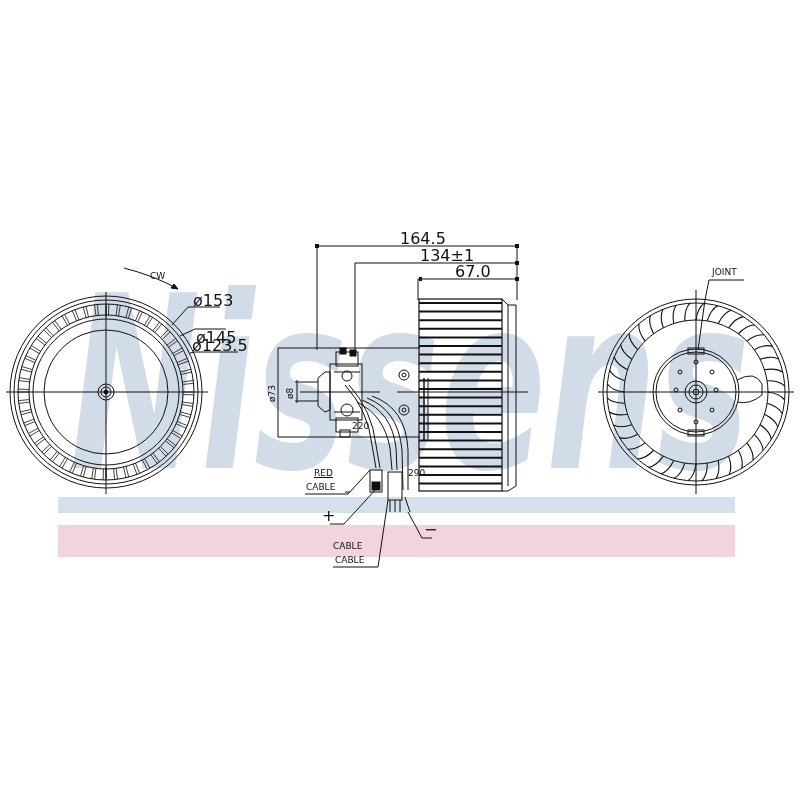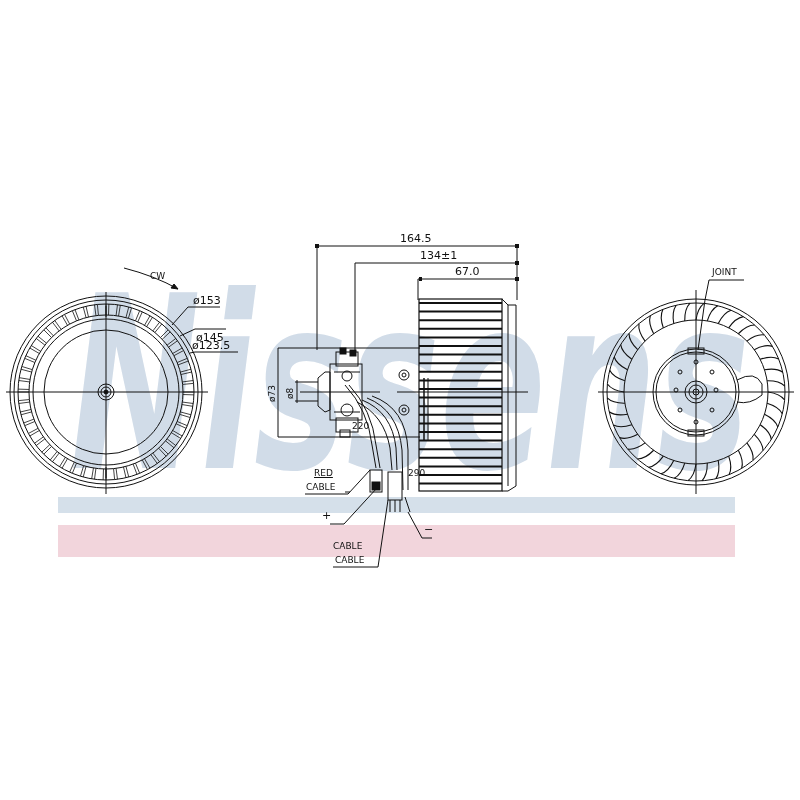--- a/index.html
+++ b/index.html
@@ -1,19 +1,19 @@
 <!DOCTYPE html>
 <html><head>
 <meta charset="utf-8">
 <style>
   html, body { margin:0; padding:0; background:#ffffff; }
   body { width:800px; height:800px; position:relative; overflow:hidden; font-family:"Liberation Sans", sans-serif; }
   .canvas { position:absolute; left:0; top:0; width:800px; height:800px; }
   .band { position:absolute; }
-  .lbl { position:absolute; font-family:"DejaVu Sans", sans-serif; font-size:11px; color:#111; line-height:12px; white-space:nowrap; }
+  .lbl { position:absolute; font-family:"DejaVu Sans", sans-serif; font-size:16px; color:#111; line-height:12px; white-space:nowrap; }
   .lbl.small { font-size:9px; }
   .lbl.rot { transform:rotate(-90deg); transform-origin:left top; }
   svg text { font-family:"DejaVu Sans", sans-serif; }
 </style>
 </head>
 <body>
 
 <div class="canvas">
 
   <div class="band" style="left:58px;top:497px;width:677px;height:16px;background:#d5e0ea;"></div>

